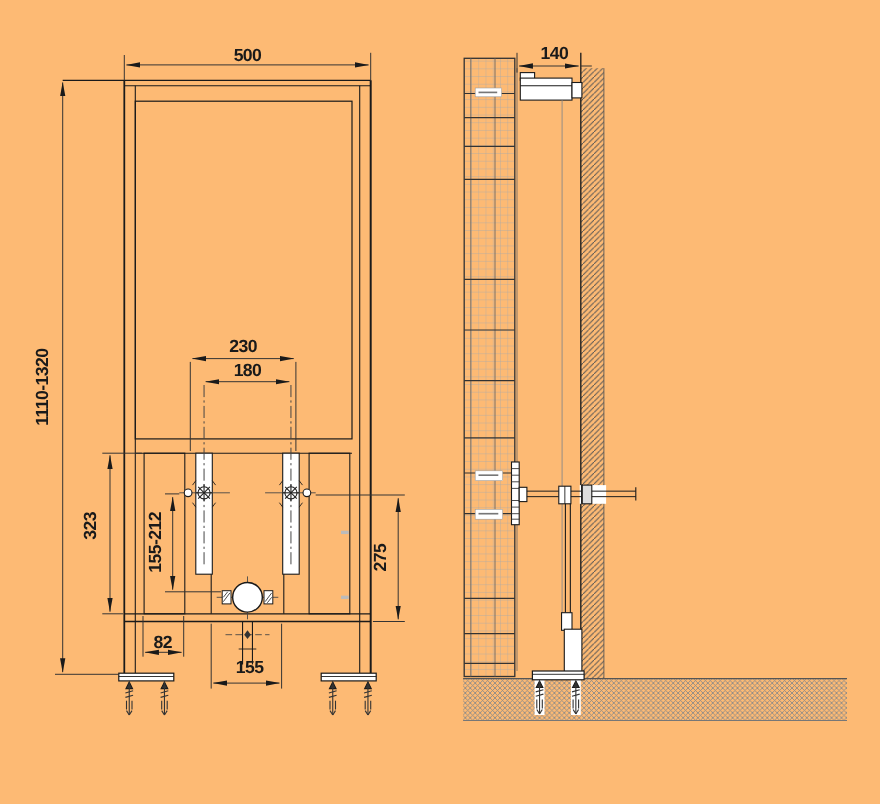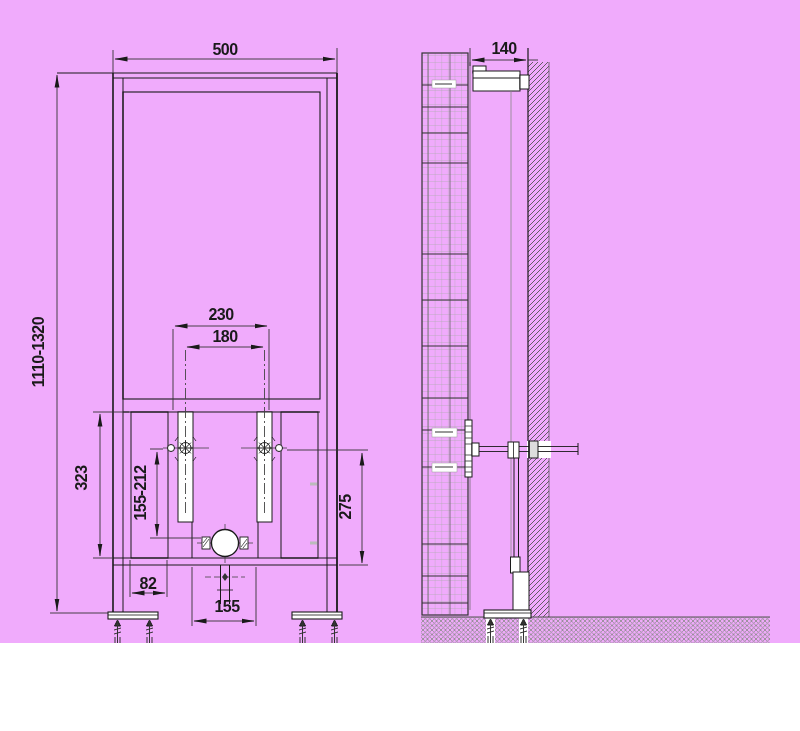--- a/index.html
+++ b/index.html
@@ -1,16 +1,16 @@
 <!DOCTYPE html>
 <html><head>
 <meta charset="utf-8">
 <style>
   html,body{margin:0;padding:0;background:#fff;}
-  .canvas{position:relative;width:800px;height:643px;background:#f0abfc;overflow:hidden;
+  .canvas{position:relative;width:800px;height:731px;background:#fdba74;overflow:hidden;
           font-family:"Liberation Sans",sans-serif;}
   svg{display:block}
   text{font-family:"Liberation Sans","DejaVu Sans",sans-serif;
        font-size:16px;font-weight:bold;fill:#1a1a1a;letter-spacing:-0.5px;}
 </style>
 </head>
 <body>
 
 <div class="canvas">
 <svg width="800" height="731" viewBox="0 0 800 731">

